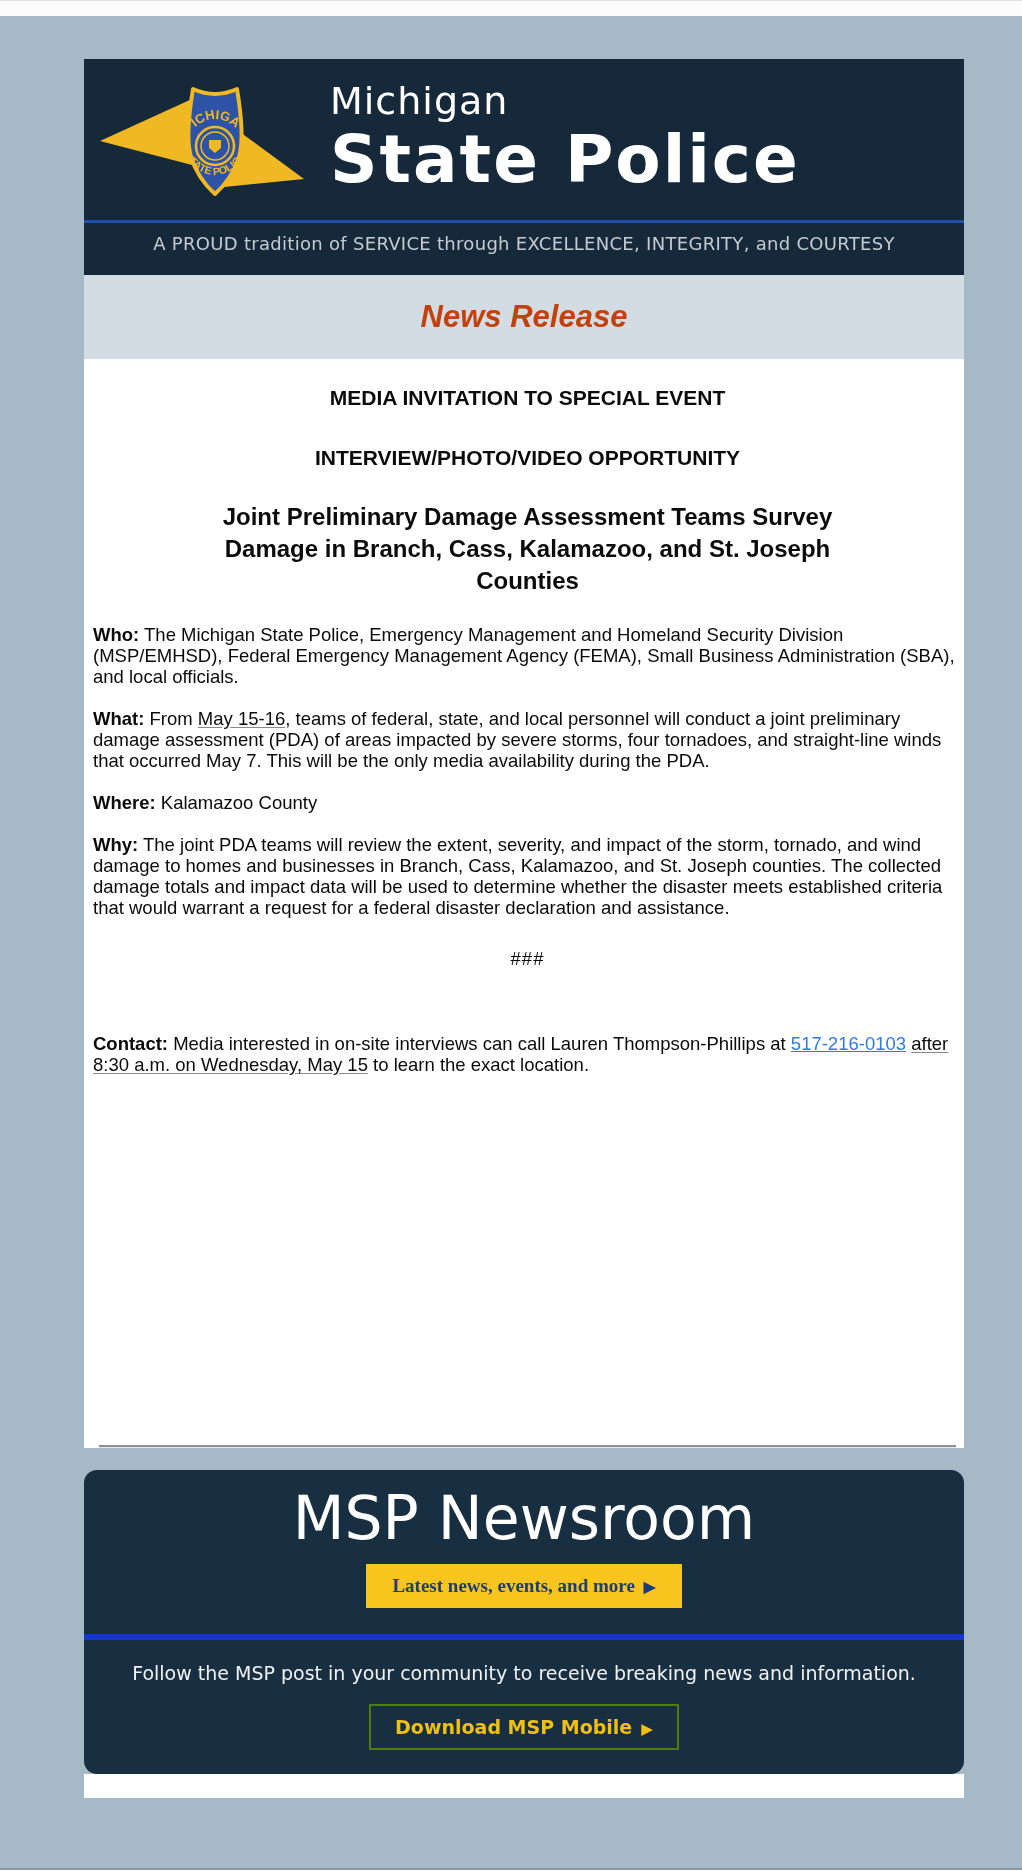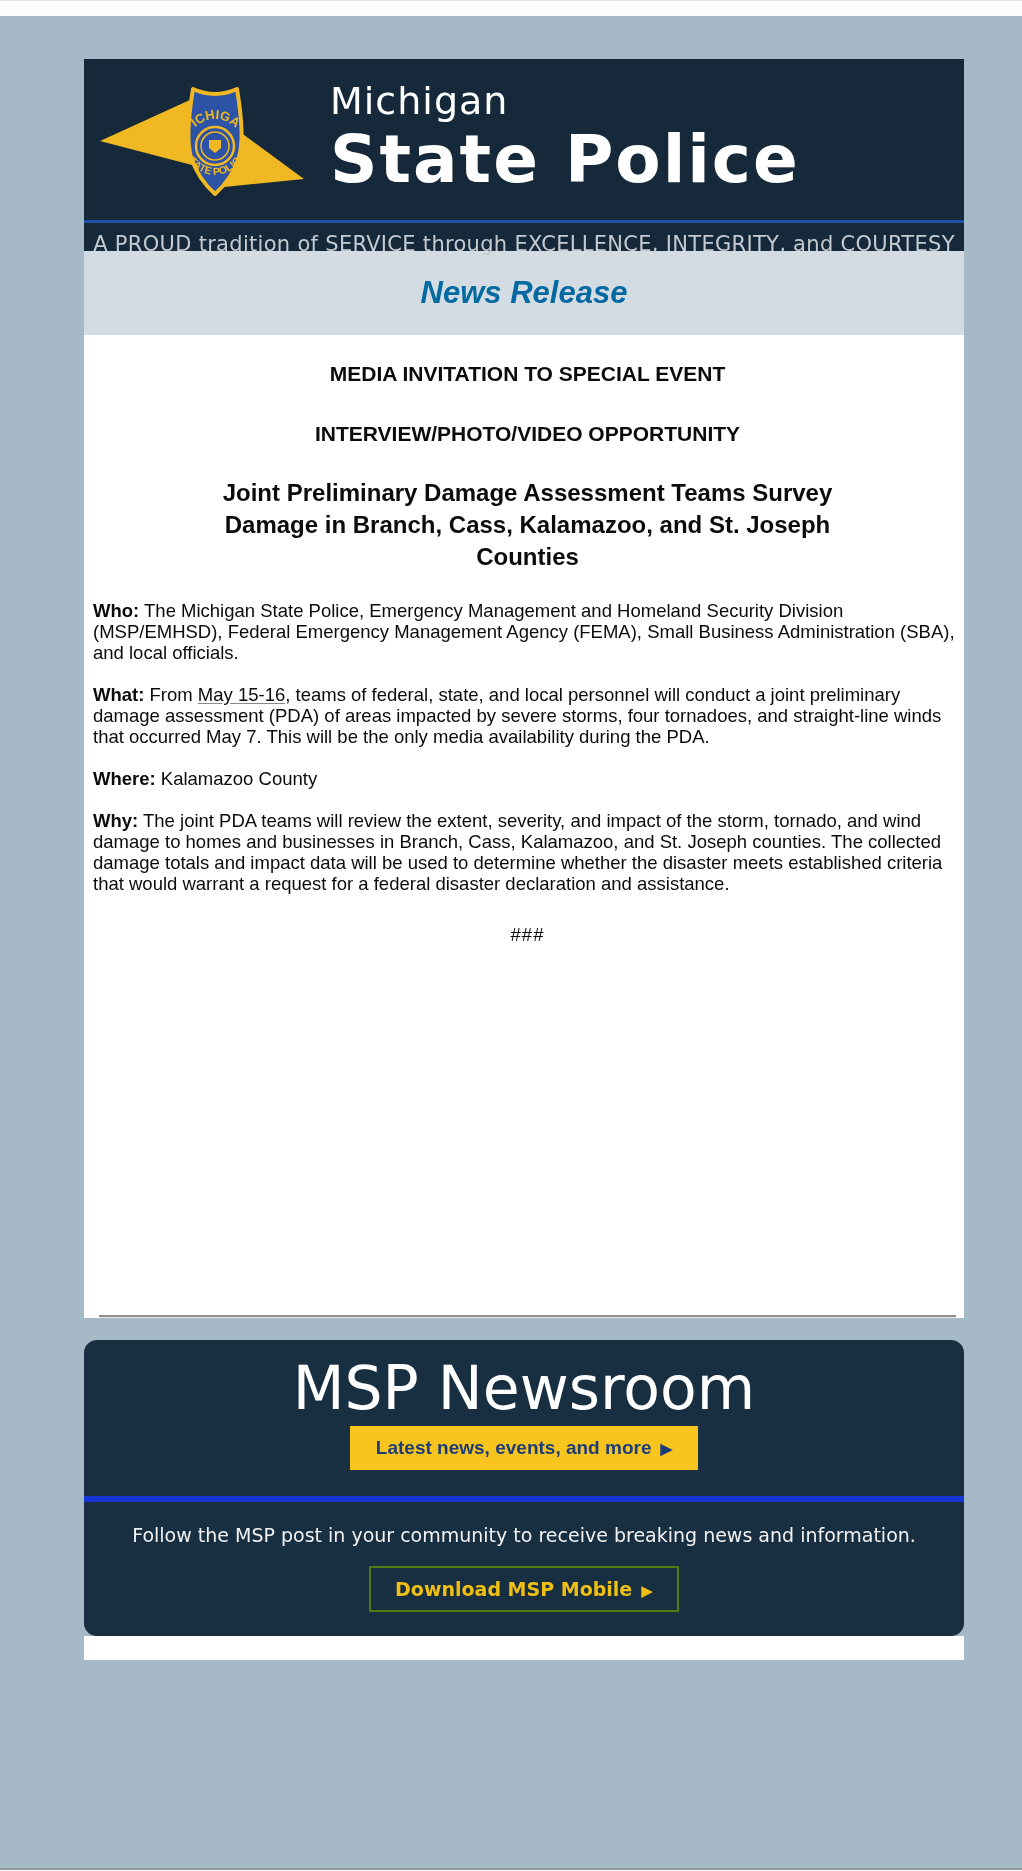--- a/index.html
+++ b/index.html
@@ -16,26 +16,26 @@
     background:#16293a; height:164px; display:flex; align-items:center;
     border-bottom:3px solid #1d4fa8;
   }
   .logo { margin-left:12px; flex:0 0 auto; }
   .wordmark { color:#ffffff; margin-left:22px; margin-top:-4px; }
   .wm1 { font-family:"DejaVu Sans", sans-serif; font-size:38px; letter-spacing:1px; }
   .wm2 { font-family:"DejaVu Sans", sans-serif; font-size:66px; font-weight:bold; letter-spacing:2px; line-height:74px; }
 
   .tagline {
     background:#16293a; color:#c5cbd1; text-align:center;
-    font-family:"DejaVu Sans", sans-serif; font-size:21px; height:28px; line-height:42px;
+    font-family:"DejaVu Sans", sans-serif; font-size:18px; height:52px; line-height:42px;
     letter-spacing:0.3px;
   }
   .news-banner {
     background:#d4dce3; height:84px; display:flex; align-items:center; justify-content:center;
-    color:#0369a1; font-size:31px; font-weight:bold; font-style:italic;
+    color:#c2410c; font-size:31px; font-weight:bold; font-style:italic;
   }
 
   
   .article { background:#ffffff; padding:16px 2px 0 9px; font-size:18.5px; line-height:21px; color:#0b0b0b; }
   .kicker { text-align:center; font-weight:bold; font-size:21px; line-height:26px; margin-top:10px; }
   .kicker + .kicker { margin-top:34px; }
   .title { text-align:center; font-weight:bold; font-size:24px; line-height:32px; margin:30px 88px 0; }
   .section { margin-top:21px; }
   .section:first-child { margin-top:27px; }
   strong { font-weight:bold; }
@@ -45,22 +45,22 @@
   .endmark { text-align:center; margin-top:30px; letter-spacing:1px; }
   .contact-p { margin-top:64px; }
   .spacer { height:370px; }
   hr.rule { border:none; border-top:2px solid #8f8f8f; border-bottom:1px solid #e6e6e6; margin:0 6px 22px; }
 
   
   .msp-footer { background:#182f42; text-align:center; padding:14px 0 24px;border-radius:13px; }
   .newsroom-title { color:#ffffff; font-family:"DejaVu Sans", sans-serif; font-size:60px; line-height:68px; }
   .btn-solid {
     display:inline-block; background:#f7c51d; color:#1d3d7a;
-    font-family:Liberation Sans, sans-serif; font-weight:bold; font-size:19px;
-    padding:11px 26px; margin-top:4px; text-decoration:none; cursor:pointer;
+    font-family:Liberation Serif, serif; font-weight:bold; font-size:19px;
+    padding:11px 26px; margin-top:12px; text-decoration:none; cursor:pointer;
   }
   .blue-rule { height:6px; background:#1535d4; margin-top:26px; }
   .follow-text { color:#f2f2f2; font-family:"DejaVu Sans", sans-serif; font-size:19px; margin-top:22px; }
   .btn-outline {
     display:inline-block; border:2px solid #4d7c0f; color:#f0bf13; background:transparent;
     font-family:"DejaVu Sans", sans-serif; font-weight:bold; font-size:19px;
     padding:10px 24px; margin-top:20px; text-decoration:none; cursor:pointer;
   }
   .arrow { margin-left:9px; font-size:0.8em; }
   .bottom-white { background:#ffffff; height:24px; }
@@ -113,20 +113,21 @@
       <h1 class="title">Joint Preliminary Damage Assessment Teams Survey Damage in Branch, Cass, Kalamazoo, and St. Joseph Counties</h1>
 
       <div id="sections">
           <p class="section"><strong>Who:</strong><span> The Michigan State Police, Emergency Management and Homeland Security Division (MSP/EMHSD), Federal Emergency Management Agency (FEMA), Small Business Administration (SBA), and local officials.</span></p>
           <p class="section"><strong>What:</strong><span> From </span><span class="u">May 15-16</span><span>, teams of federal, state, and local personnel will conduct a joint preliminary damage assessment (PDA) of areas impacted by severe storms, four tornadoes, and straight-line winds that occurred May 7. This will be the only media availability during the PDA.</span></p>
           <p class="section"><strong>Where:</strong><span> Kalamazoo County</span></p>
           <p class="section"><strong>Why:</strong><span> The joint PDA teams will review the extent, severity, and impact of the storm, tornado, and wind damage to homes and businesses in Branch, Cass, Kalamazoo, and St. Joseph counties. The collected damage totals and impact data will be used to determine whether the disaster meets established criteria that would warrant a request for a federal disaster declaration and assistance.</span></p>
         </div>
 
       <p class="endmark">###</p>
+      <p class="contact-p" id="contact"><strong>Contact:</strong><span> Media interested in on-site interviews can call Lauren Thompson-Phillips at </span><span class="phone-link">517-216-0103</span><span> </span><span class="u">after 8:30 a.m. on Wednesday, May 15</span><span> to learn the exact location.</span></p>
 
       <div class="spacer"></div>
       <hr class="rule">
     </main>
 
     <footer class="msp-footer">
       <div class="newsroom-title">MSP Newsroom</div>
       <div>
         <a class="btn-solid"><span>Latest news, events, and more</span><span class="arrow">▶</span></a>
       </div>

